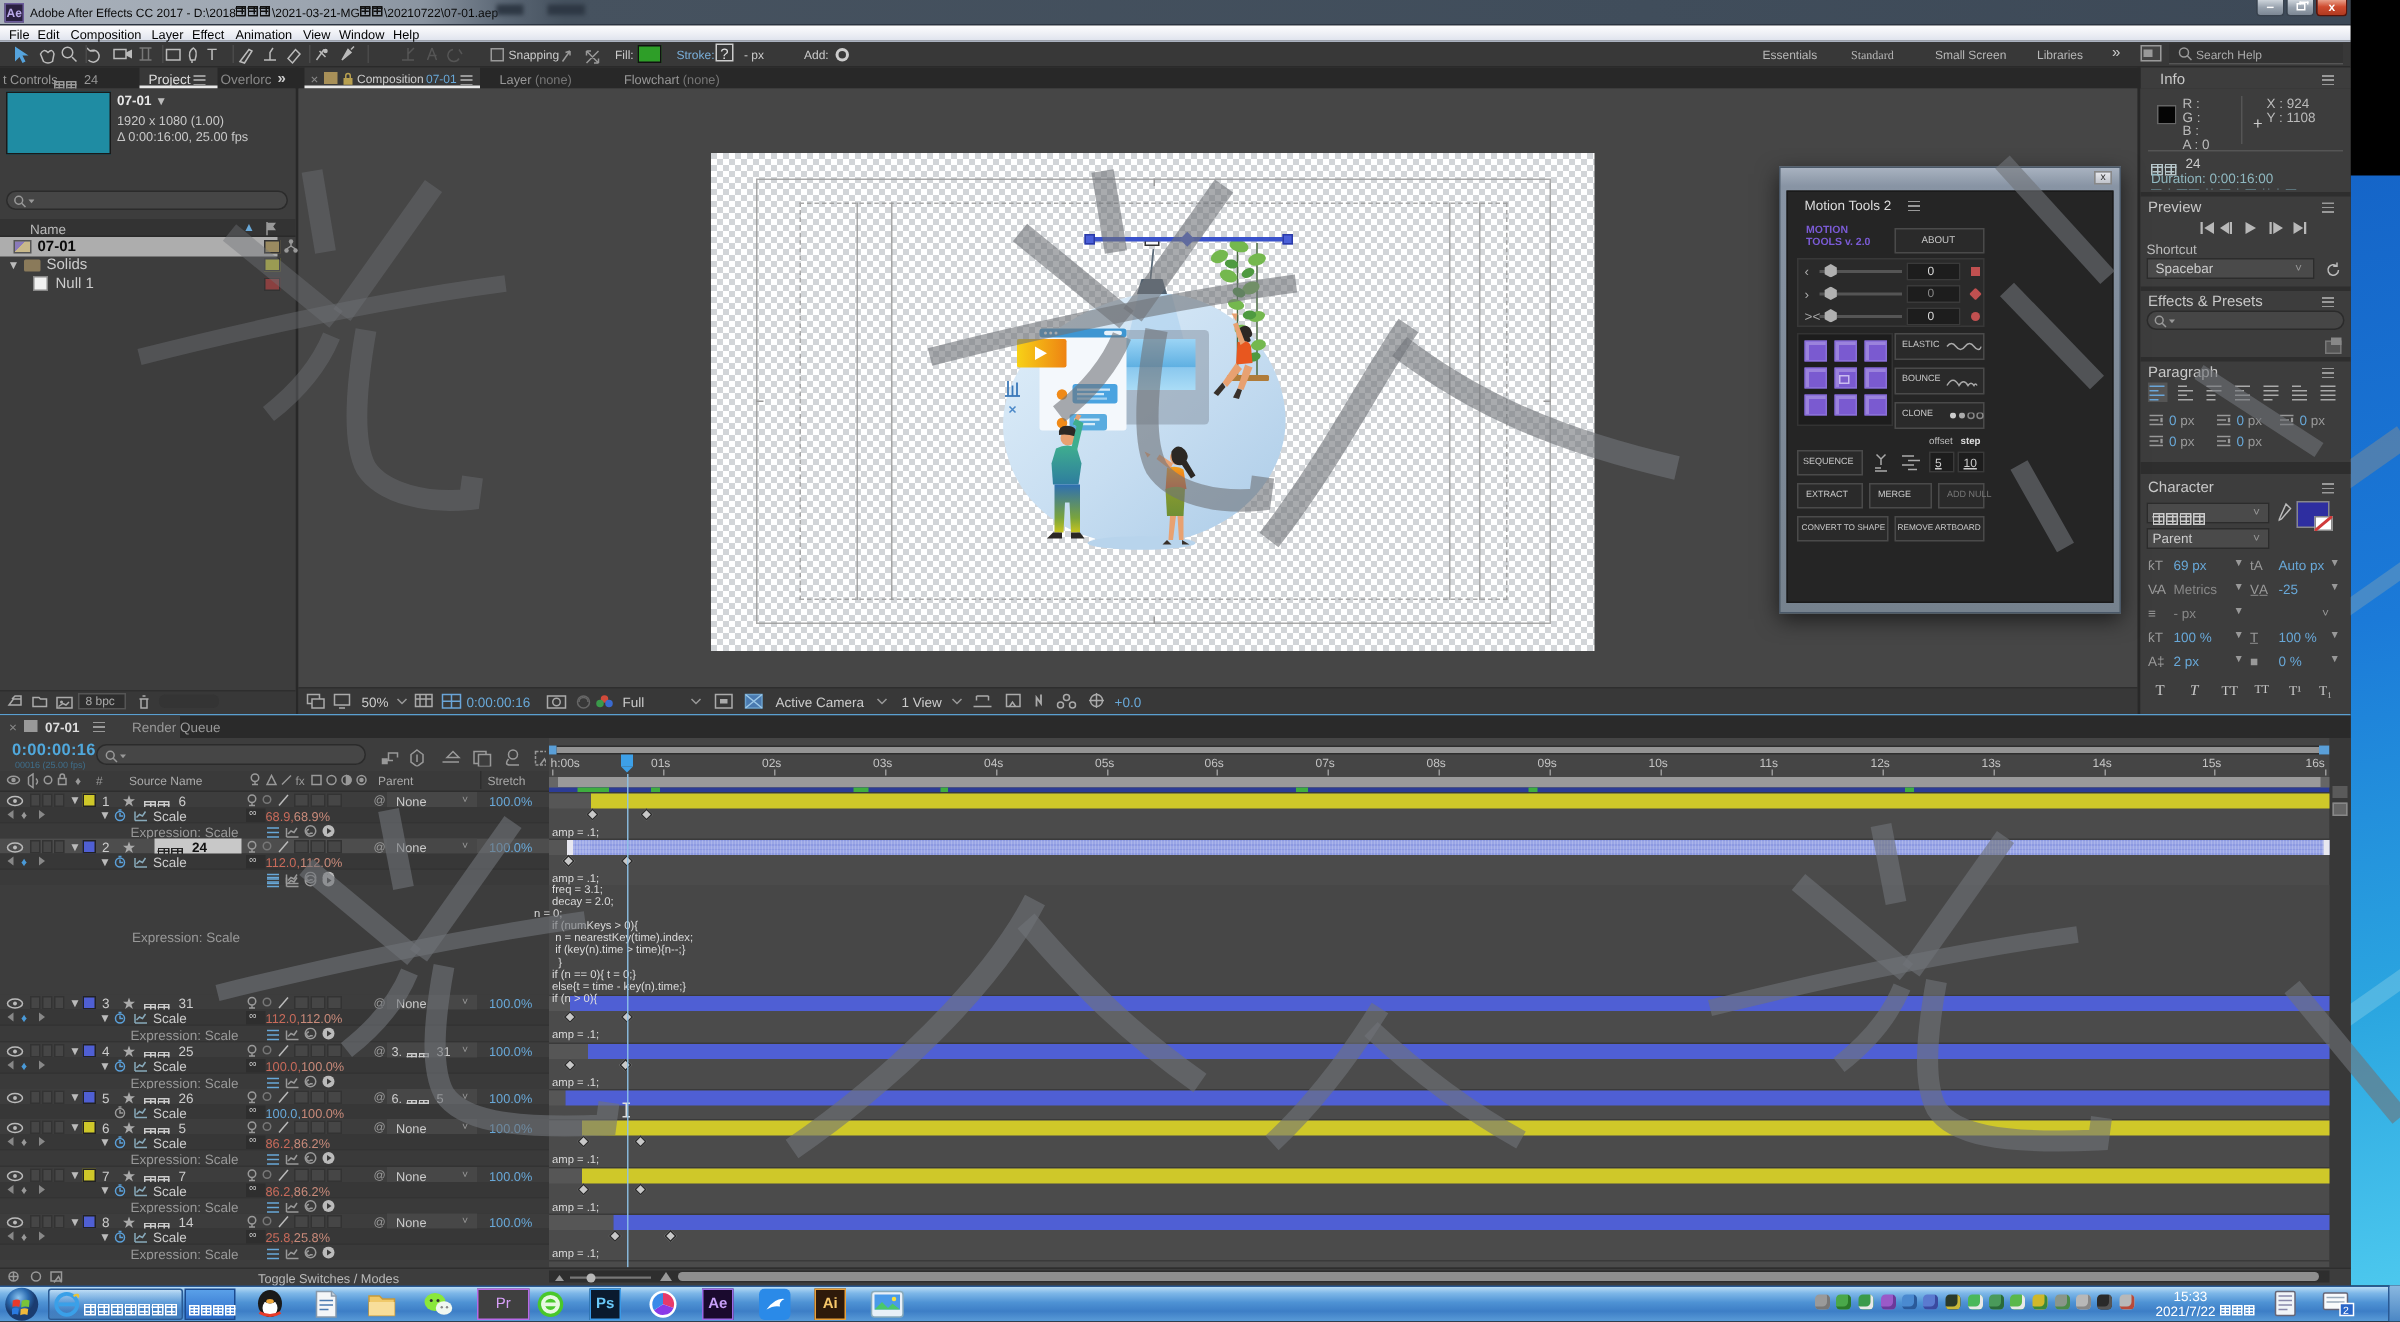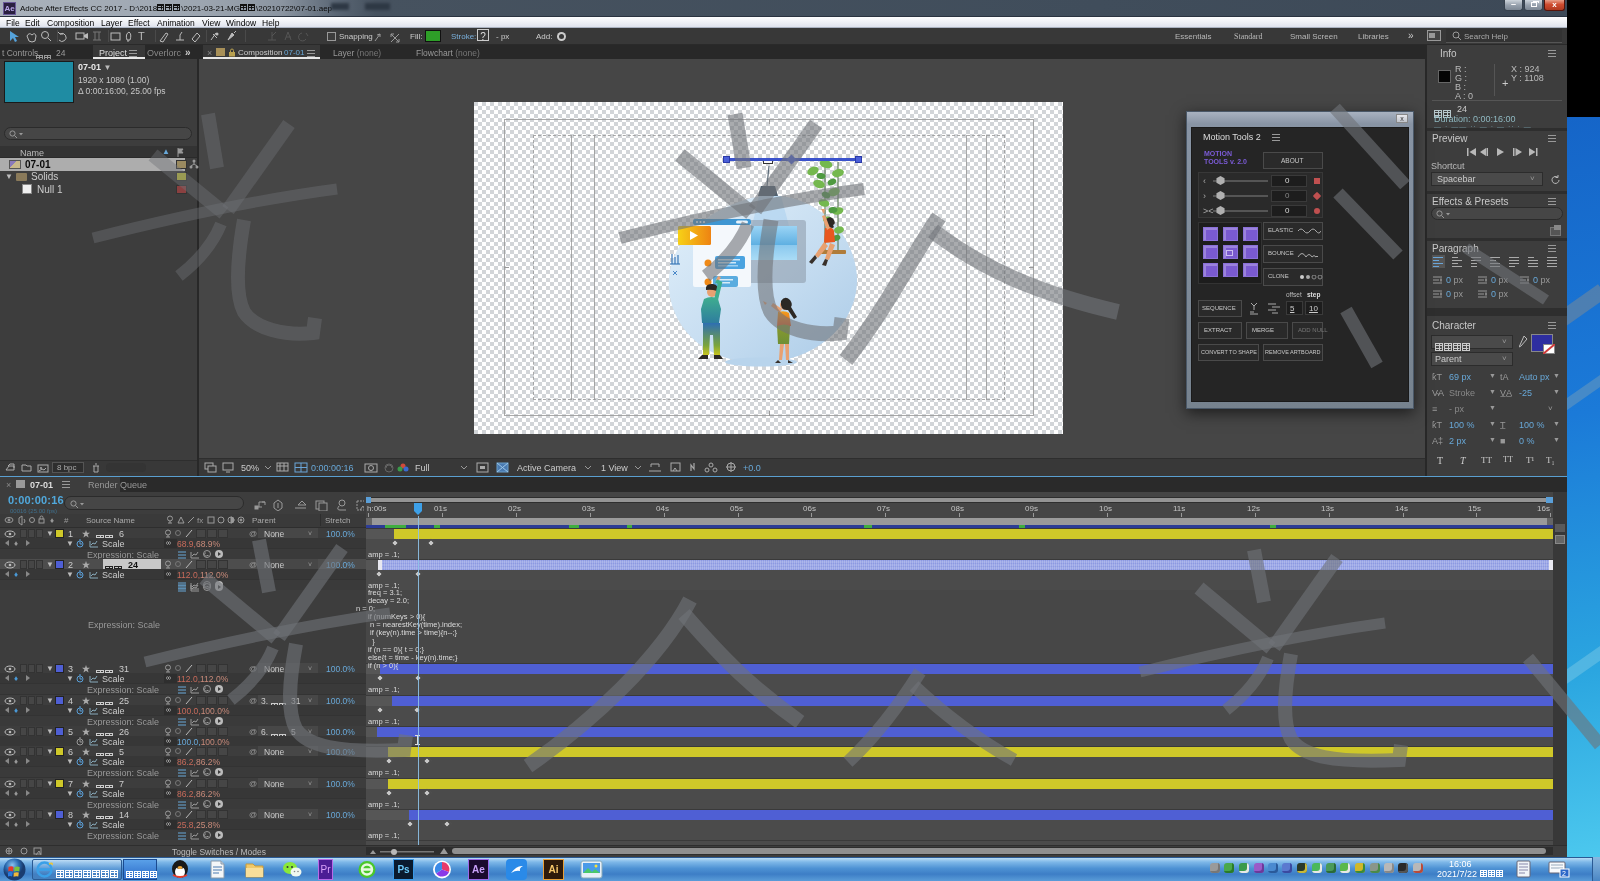--- a/index.html
+++ b/index.html
@@ -498,21 +498,21 @@
 <div class="a" style="left:1431px;top:352px;width:82px;height:14px;background:#4a4a4a;border:1px solid #2c2c2c;"></div>
 <span class="tx" style="left:1435px;top:354px;font-size:9px;color:#ccc;">Parent</span>
 <span class="tx" style="left:1502px;top:354px;font-size:8px;color:#999;">˅</span>
 <span class="tx" style="left:1432px;top:372px;font-size:9px;color:#999;">ƙT</span>
 <span class="tx" style="left:1449px;top:372px;font-size:9px;color:#68a8d8;">69 px</span>
 <span class="tx" style="left:1489px;top:372px;font-size:7px;color:#999;">▼</span>
 <span class="tx" style="left:1500px;top:372px;font-size:9px;color:#999;">tA</span>
 <span class="tx" style="left:1519px;top:372px;font-size:9px;color:#68a8d8;">Auto px</span>
 <span class="tx" style="left:1553px;top:372px;font-size:7px;color:#999;">▼</span>
 <span class="tx" style="left:1432px;top:388px;font-size:9px;color:#999;">V̴A</span>
-<span class="tx" style="left:1449px;top:388px;font-size:9px;color:#888;">Stroke</span>
+<span class="tx" style="left:1449px;top:388px;font-size:9px;color:#888;">Metrics</span>
 <span class="tx" style="left:1489px;top:388px;font-size:7px;color:#999;">▼</span>
 <span class="tx" style="left:1500px;top:388px;font-size:9px;color:#999;">V̲A̲</span>
 <span class="tx" style="left:1519px;top:388px;font-size:9px;color:#68a8d8;">-25</span>
 <span class="tx" style="left:1553px;top:388px;font-size:7px;color:#999;">▼</span>
 <span class="tx" style="left:1432px;top:404px;font-size:9px;color:#999;">≡</span>
 <span class="tx" style="left:1449px;top:404px;font-size:9px;color:#888;">- px</span>
 <span class="tx" style="left:1489px;top:404px;font-size:7px;color:#999;">▼</span>
 <span class="tx" style="left:1548px;top:404px;font-size:8px;color:#999;">˅</span>
 <span class="tx" style="left:1432px;top:420px;font-size:9px;color:#999;">ƙT</span>
 <span class="tx" style="left:1449px;top:420px;font-size:9px;color:#68a8d8;">100 %</span>
@@ -1272,21 +1272,21 @@
     </svg></div>
 <div class="a" style="left:277px;top:859px;width:30px;height:21px;"><svg width="30" height="21">
       <ellipse cx="13" cy="9" rx="7" ry="6" fill="#8ae83a"></ellipse>
       <ellipse cx="19" cy="13" rx="5.5" ry="4.5" fill="#f0f8f0"></ellipse>
       <circle cx="10.5" cy="8" r="1" fill="#333"></circle>
       <circle cx="15" cy="8" r="1" fill="#333"></circle>
       <circle cx="17.5" cy="12.5" r="0.8" fill="#888"></circle>
       <circle cx="21" cy="12.5" r="0.8" fill="#888"></circle>
     </svg></div>
 <div class="a" style="left:314px;top:859px;width:30px;height:21px;">
-    <div style="width:15px;height:21px;margin-left:4px;background:#4c1d95;border:1.5px solid #b86ae8;color:#d8a0f8;font-size:10px;font-weight:normal;text-align:center;line-height:19px;">Pr</div>
+    <div style="width:35px;height:21px;margin-left:4px;background:#404040;border:1.5px solid #b86ae8;color:#d8a0f8;font-size:10px;font-weight:normal;text-align:center;line-height:19px;">Pr</div>
   </div>
 <div class="a" style="left:352px;top:859px;width:30px;height:21px;"><svg width="30" height="21">
       <circle cx="15" cy="10.5" r="8.5" fill="#4ac82a"></circle>
       <circle cx="15" cy="10.5" r="5" fill="none" stroke="#e8f8e0" stroke-width="2.5"></circle>
       <path d="M9 10.5 h12" stroke="#e8f8e0" stroke-width="2.5"></path>
     </svg></div>
 <div class="a" style="left:389px;top:859px;width:30px;height:21px;">
     <div style="width:21px;height:21px;margin-left:4px;background:#0a1a2e;border:1.5px solid #3a9ae8;color:#6ac8f8;font-size:10px;font-weight:bold;text-align:center;line-height:19px;">Ps</div>
   </div>
 <div class="a" style="left:427px;top:859px;width:30px;height:21px;"><svg width="30" height="21">
@@ -1319,21 +1319,21 @@
 <div class="a" style="left:1282px;top:863px;width:10px;height:10px;border-radius:3px;background:#5a7ad0;box-shadow:inset -2px -2px 0 #3a4aa0;"></div>
 <div class="a" style="left:1297px;top:863px;width:10px;height:10px;border-radius:3px;background:#2a3a2a;box-shadow:inset -2px -2px 0 #c8b83a;"></div>
 <div class="a" style="left:1312px;top:863px;width:10px;height:10px;border-radius:3px;background:#4ab85a;box-shadow:inset -2px -2px 0 #e8e8e8;"></div>
 <div class="a" style="left:1326px;top:863px;width:10px;height:10px;border-radius:3px;background:#4a9a5a;box-shadow:inset -2px -2px 0 #2a6a3a;"></div>
 <div class="a" style="left:1340px;top:863px;width:10px;height:10px;border-radius:3px;background:#5ab84a;box-shadow:inset -2px -2px 0 #e8e8e8;"></div>
 <div class="a" style="left:1355px;top:863px;width:10px;height:10px;border-radius:3px;background:#d0b82a;box-shadow:inset -2px -2px 0 #3a8a3a;"></div>
 <div class="a" style="left:1370px;top:863px;width:10px;height:10px;border-radius:3px;background:#8a968a;box-shadow:inset -2px -2px 0 #4a8a4a;"></div>
 <div class="a" style="left:1384px;top:863px;width:10px;height:10px;border-radius:3px;background:#b8b8b8;box-shadow:inset -2px -2px 0 #888;"></div>
 <div class="a" style="left:1398px;top:863px;width:10px;height:10px;border-radius:3px;background:#2a2a2a;box-shadow:inset -2px -2px 0 #555;"></div>
 <div class="a" style="left:1413px;top:863px;width:10px;height:10px;border-radius:3px;background:#b8b8b8;box-shadow:inset -2px -2px 0 #b84a3a;"></div>
-<span class="tx" style="left:1449px;top:859px;font-size:9px;color:#fff;">16:06</span>
+<span class="tx" style="left:1449px;top:859px;font-size:9px;color:#fff;">15:33</span>
 <span class="tx" style="left:1437px;top:869px;font-size:9px;color:#fff;">2021/7/22 <span style="display:inline-block;width:7px;height:7px;margin-right:1px;vertical-align:0px;box-shadow:inset 0 0 0 1px #fff;background:linear-gradient(#fff 0 0) 50% 30%/100% 1px no-repeat,linear-gradient(#fff 0 0) 50% 65%/70% 1px no-repeat,linear-gradient(#fff 0 0) 55% 50%/1px 80% no-repeat;"></span><span style="display:inline-block;width:7px;height:7px;margin-right:1px;vertical-align:0px;box-shadow:inset 0 0 0 1px #fff;background:linear-gradient(#fff 0 0) 50% 30%/100% 1px no-repeat,linear-gradient(#fff 0 0) 50% 65%/70% 1px no-repeat,linear-gradient(#fff 0 0) 55% 50%/1px 80% no-repeat;"></span><span style="display:inline-block;width:7px;height:7px;margin-right:1px;vertical-align:0px;box-shadow:inset 0 0 0 1px #fff;background:linear-gradient(#fff 0 0) 50% 30%/100% 1px no-repeat,linear-gradient(#fff 0 0) 50% 65%/70% 1px no-repeat,linear-gradient(#fff 0 0) 55% 50%/1px 80% no-repeat;"></span></span>
 <svg class="a" style="left:1515px;top:860px;" width="18" height="18">
     <rect x="2" y="1" width="13" height="16" rx="1" fill="#f0f4f8" stroke="#667"></rect>
     <path d="M4 4 h9 M4 7 h9 M4 10 h9 M4 13 h6" stroke="#88a"></path>
   </svg>
 <svg class="a" style="left:1548px;top:860px;" width="22" height="18">
     <rect x="1" y="2" width="16" height="11" rx="1" fill="#f8fafc" stroke="#667"></rect>
     <path d="M3 5 h12 M3 8 h12" stroke="#9ab"></path>
     <rect x="12" y="9" width="9" height="8" fill="#2a66c8" stroke="#fff"></rect>
     <text x="14" y="16" font-size="7" fill="#fff">2</text>

